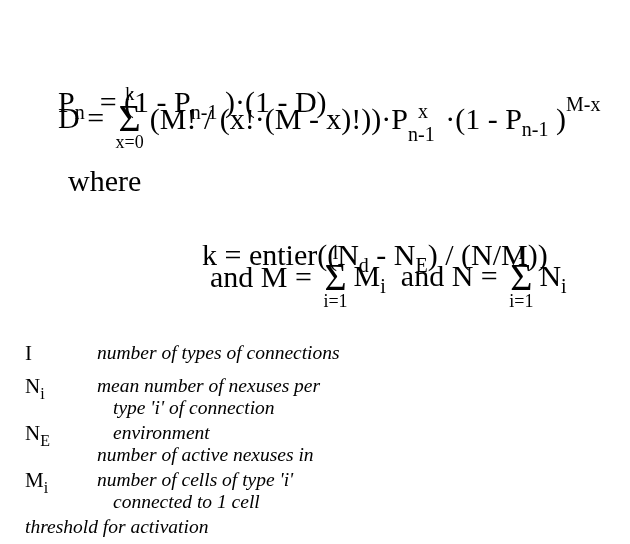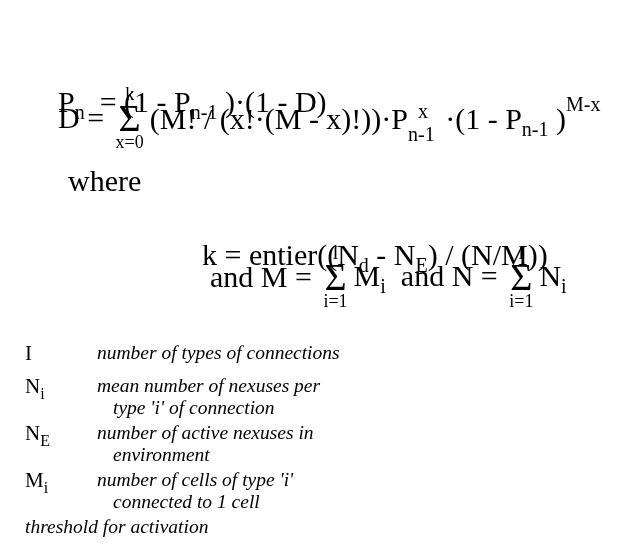--- a/index.html
+++ b/index.html
@@ -113,22 +113,22 @@
       <div class="def-sym"><span>N</span><span class="dsub">i</span></div>
       <div class="def-desc">
         <div class="def-line">mean number of nexuses per</div>
         <div class="def-line cont">type 'i' of connection</div>
       </div>
     </div>
 
     <div class="def-row">
       <div class="def-sym"><span>N</span><span class="dsub">E</span></div>
       <div class="def-desc">
+        <div class="def-line cont">environment</div>
         <div class="def-line">number of active nexuses in</div>
-        <div class="def-line cont">environment</div>
       </div>
     </div>
 
     <div class="def-row">
       <div class="def-sym"><span>M</span><span class="dsub">i</span></div>
       <div class="def-desc">
         <div class="def-line">number of cells of type 'i'</div>
         <div class="def-line cont">connected to 1 cell</div>
       </div>
     </div>

